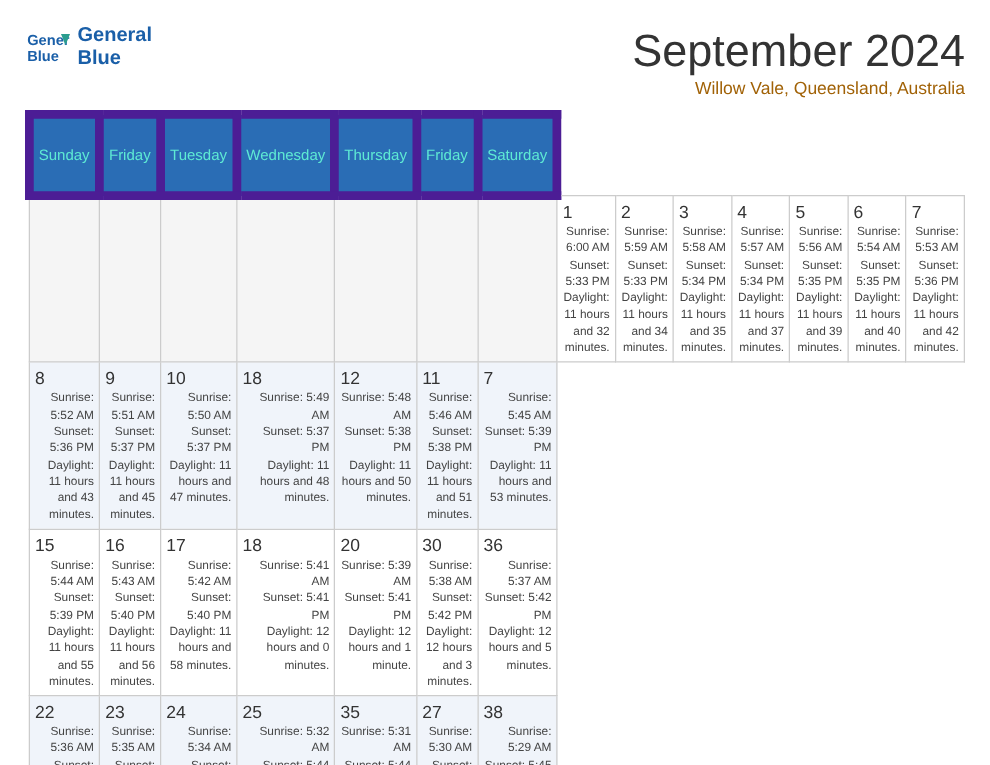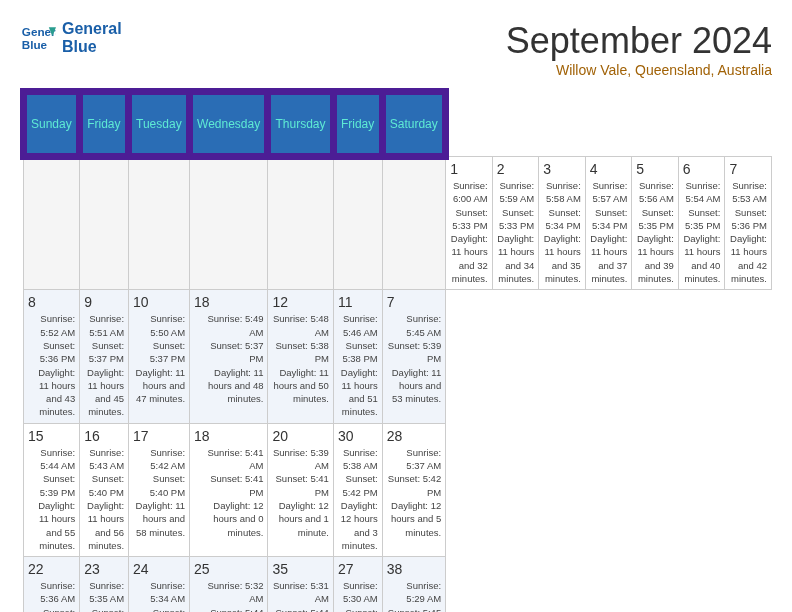--- a/index.html
+++ b/index.html
@@ -201,21 +201,21 @@
         </td>
         <td>
           <div class="day-number">20</div>
           <div class="day-info">Sunrise: 5:39 AM<br>Sunset: 5:41 PM<br>Daylight: 12 hours and 1 minute.</div>
         </td>
         <td>
           <div class="day-number">30</div>
           <div class="day-info">Sunrise: 5:38 AM<br>Sunset: 5:42 PM<br>Daylight: 12 hours and 3 minutes.</div>
         </td>
         <td>
-          <div class="day-number">28</div>
+          <div class="day-number">36</div>
           <div class="day-info">Sunrise: 5:37 AM<br>Sunset: 5:42 PM<br>Daylight: 12 hours and 5 minutes.</div>
         </td>
       </tr>
       <tr class="week-row">
         <td>
           <div class="day-number">22</div>
           <div class="day-info">Sunrise: 5:36 AM<br>Sunset: 5:43 PM<br>Daylight: 12 hours and 6 minutes.</div>
         </td>
         <td>
           <div class="day-number">23</div>

